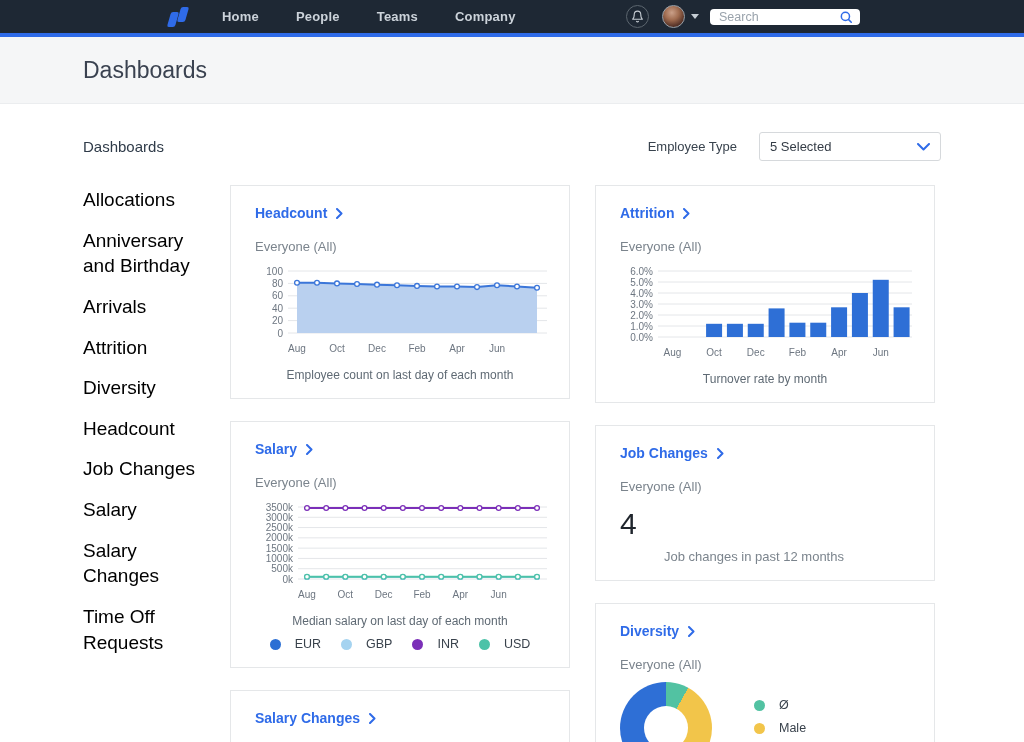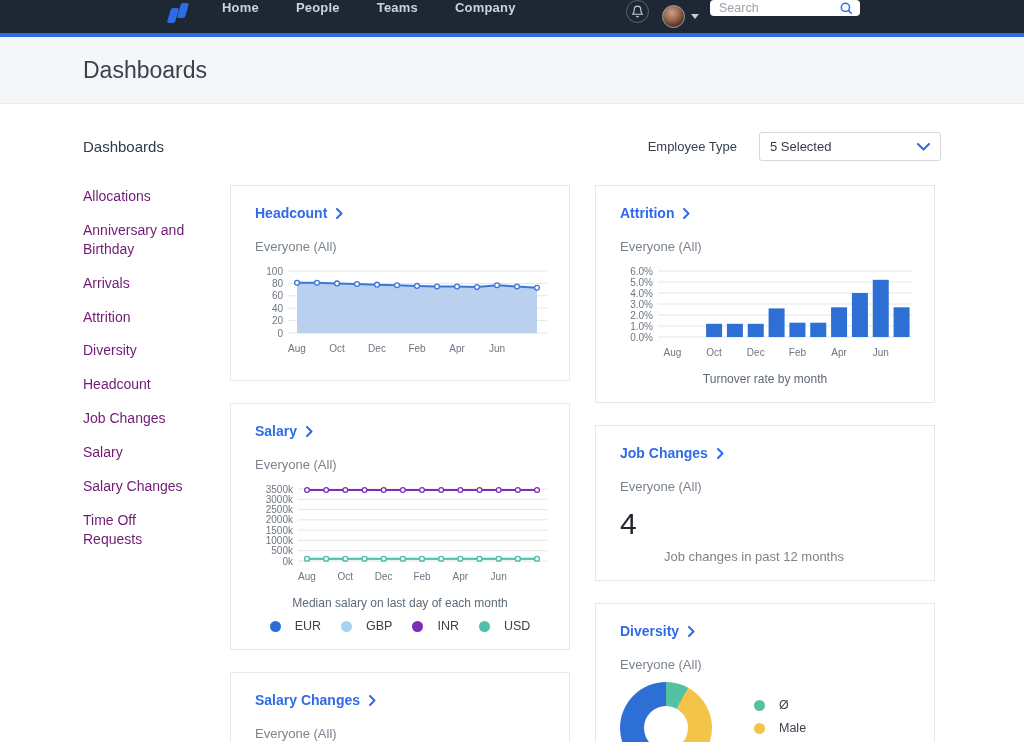--- a/index.html
+++ b/index.html
@@ -1,21 +1,21 @@
 <!DOCTYPE html>
 <html><head>
 <meta charset="utf-8">
 <style>
   * { box-sizing: border-box; margin: 0; padding: 0; }
   html,body { width:1024px; height:742px; overflow:hidden; background:#fff;
     font-family:"Liberation Sans", sans-serif; }
 
   
   .navbar { background:#1e2834; height:33px; }
-  .nav-inner { height:100%; margin:0 164px 0 165px; display:flex; }
+  .nav-inner { height:100%; margin:0 164px 0 165px; display:flex; align-items:center; }
   .logo { position:relative; width:27px; height:26px; margin-right:8px; cursor:pointer; }
   .logo i { position:absolute; display:block; width:8px; height:15px; background:#2f6be8;
     border-radius:2px; transform:skewX(-16deg); }
   .logo .l1 { left:4px; top:8px; }
   .logo .l2 { left:14px; top:3px; }
   .nav-links { display:flex; gap:37px; margin-left:22px; }
   .nav-link { color:#ccd3da; font-size:13px; font-weight:700; letter-spacing:.2px; cursor:pointer; }
   .nav-spacer { flex:1; }
   .bell-btn { width:23px; height:23px; border:1px solid #5c666f; border-radius:50%;
     background:transparent; display:flex; align-items:center; justify-content:center; cursor:pointer; flex:none; }
@@ -41,21 +41,21 @@
   .content-top { display:flex; justify-content:space-between; align-items:center; margin-bottom:24px; }
   .dashboards-heading { font-size:15px; font-weight:400; color:#2f3b49; }
   .filter { display:flex; align-items:center; gap:22px; }
   .filter-label { font-size:13px; color:#39434e; }
   .select { width:182px; height:29px; border:1px solid #d6d9dc; border-radius:3px; background:#fff;
     display:flex; align-items:center; justify-content:space-between; padding:0 10px;
     font-size:13px; color:#343c46; cursor:pointer; }
 
   .content-body { display:flex; }
   .sidebar { width:147px; flex:none; padding-top:2px; }
-  .side-link { font-size:14px; color:#701a75; margin-bottom:15px; line-height:1.35; width:112px; cursor:pointer; }
+  .side-link { font-size:19px; color:#000000; margin-bottom:15px; line-height:1.35; width:112px; cursor:pointer; }
   .cols { display:flex; gap:25px; }
   .col { width:340px; display:flex; flex-direction:column; }
   .card { border:1px solid #e5e7e9; background:#fff; padding:18px 24px 16px; margin-bottom:22px; }
   .card-title { display:inline-flex; align-items:center; gap:9px; color:#2f6be8;
     font-size:14px; font-weight:700; cursor:pointer; }
   .card-sub { font-size:13px; color:#7b848d; margin-top:17px; }
   .chart { margin-top:12px; }
   .chart-caption { text-align:center; font-size:12px; color:#5f6a74; margin-top:4px; }
   .big-number { font-size:30px; color:#1f252c; margin-top:13px; font-weight:500; }
   .card-caption { font-size:13px; color:#7b848d; margin-top:8px;margin-left:44px; }
@@ -185,20 +185,21 @@
                 <circle cx="242" cy="19.259999999999998" r="2.4" fill="#fff" stroke="#3b76d9" stroke-width="1.3"></circle>
                 <circle cx="262" cy="20.5" r="2.4" fill="#fff" stroke="#3b76d9" stroke-width="1.3"></circle>
                 <circle cx="282" cy="21.740000000000002" r="2.4" fill="#fff" stroke="#3b76d9" stroke-width="1.3"></circle>
                 <text x="42" y="86" text-anchor="middle" class="tick">Aug</text>
                 <text x="82" y="86" text-anchor="middle" class="tick">Oct</text>
                 <text x="122" y="86" text-anchor="middle" class="tick">Dec</text>
                 <text x="162" y="86" text-anchor="middle" class="tick">Feb</text>
                 <text x="202" y="86" text-anchor="middle" class="tick">Apr</text>
                 <text x="242" y="86" text-anchor="middle" class="tick">Jun</text>
               </svg></div>
+          <div class="chart-caption">Employee count on last day of each month</div>
         </div>
 
         <div class="card">
           <div class="card-title">
             <span>Salary</span>
             <span style="display:flex;">
               <svg width="7" height="11" viewBox="0 0 7 11" fill="none" stroke="#2f6be8" stroke-width="2" stroke-linecap="round" stroke-linejoin="round">
                   <polyline points="1,1 5.5,5.5 1,10"></polyline>
                 </svg>
             </span>

